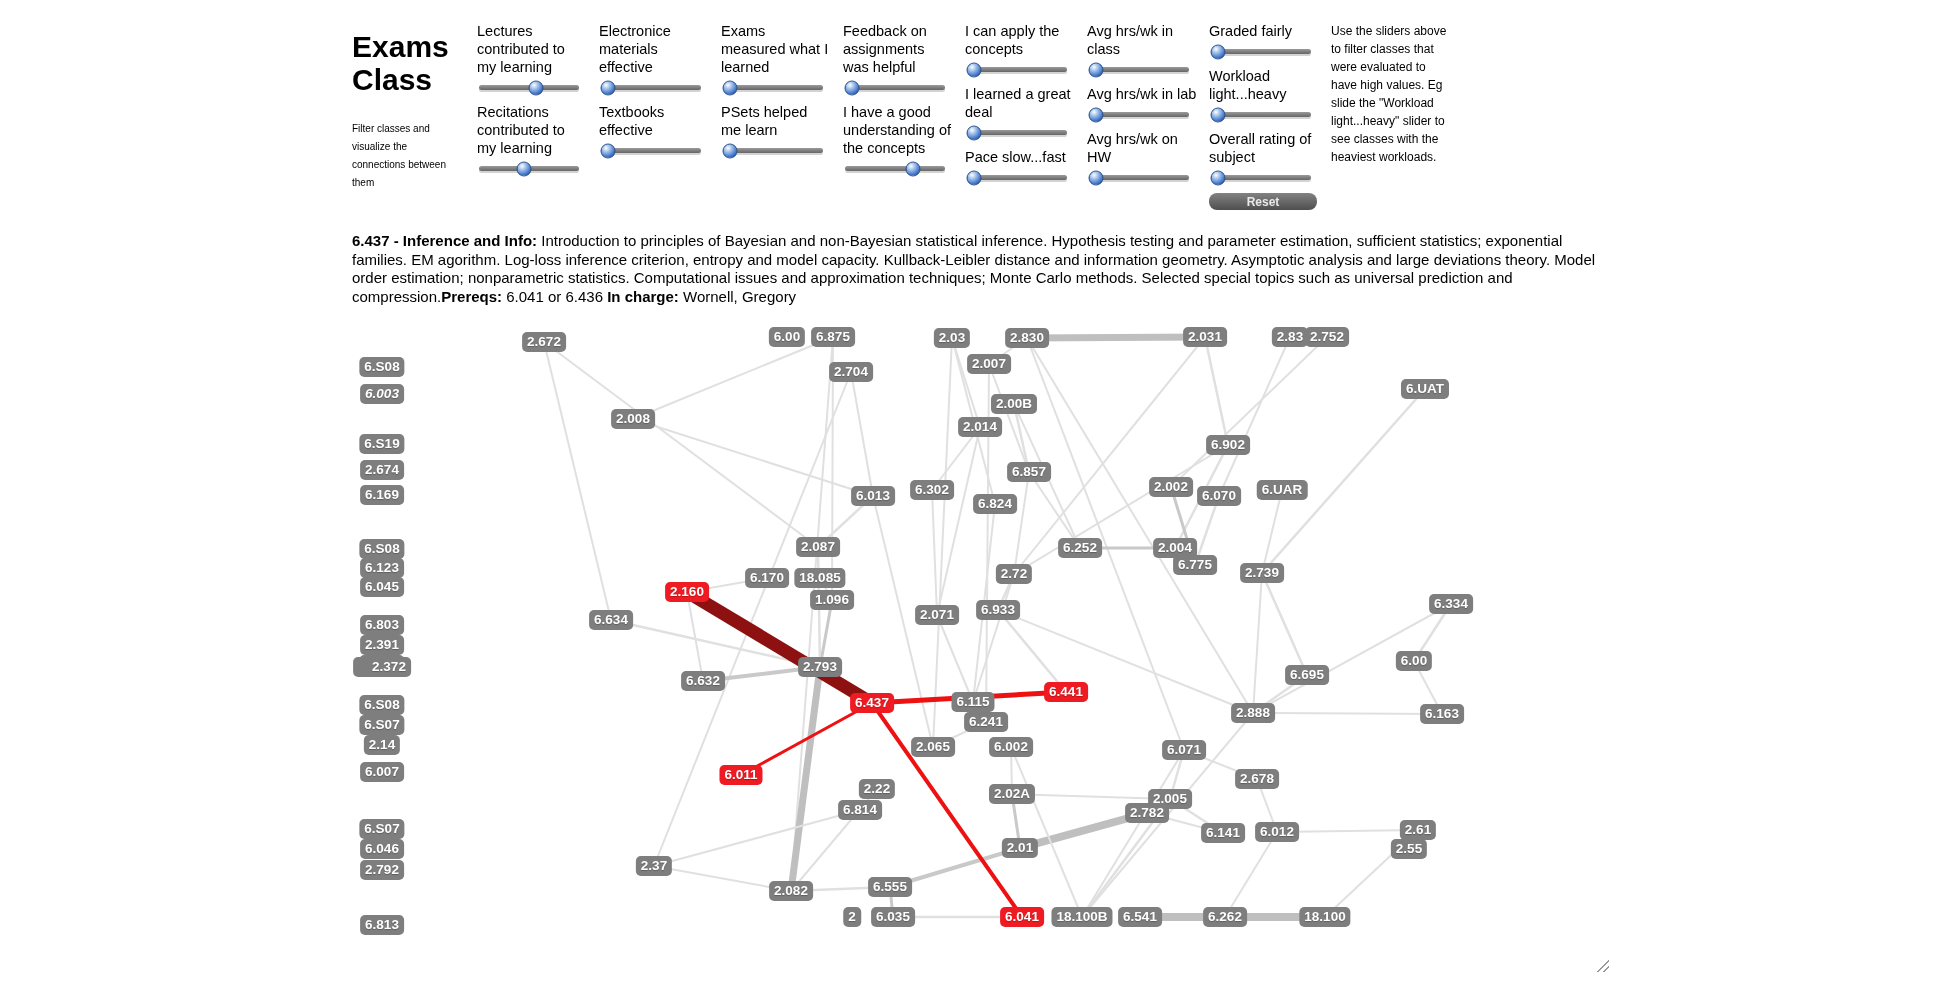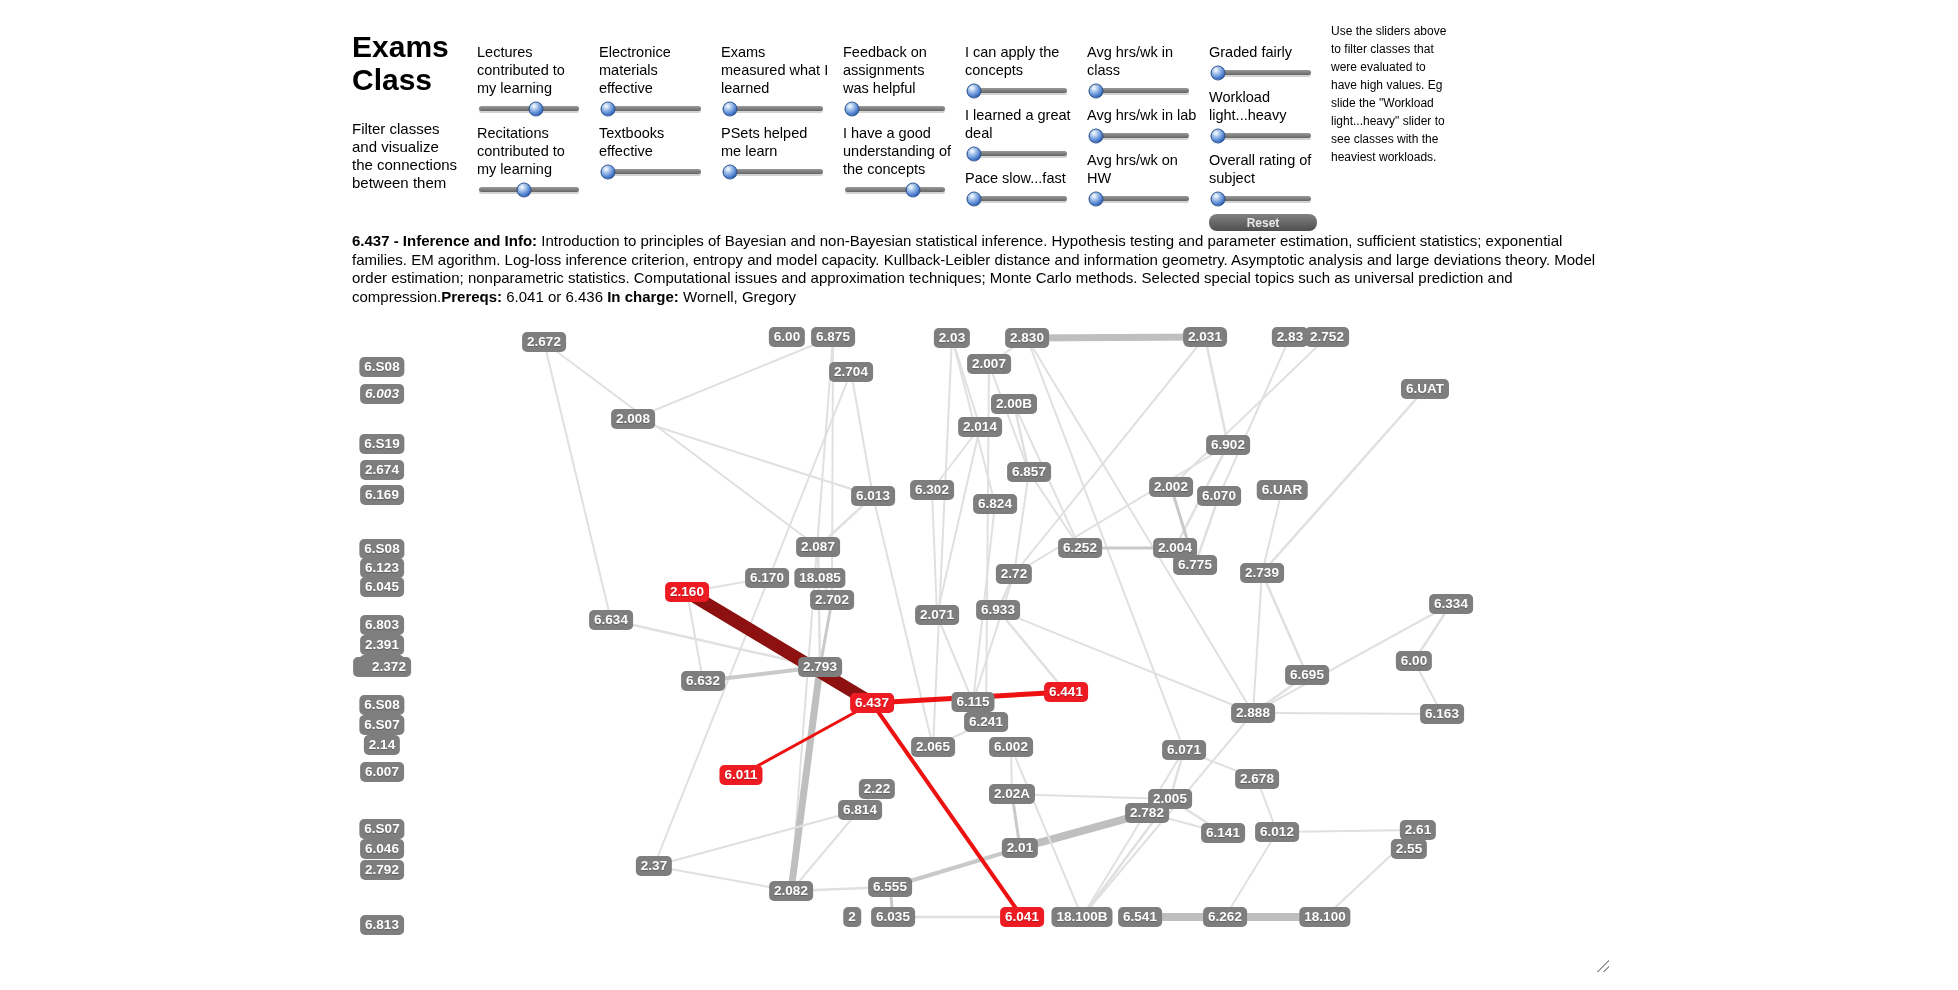--- a/index.html
+++ b/index.html
@@ -2,23 +2,23 @@
 <html><head>
 <meta charset="utf-8">
 <style>
   html,body{margin:0;padding:0;}
   body{
     width:1958px;height:990px;position:relative;background:#ffffff;
     font-family:"Liberation Sans", sans-serif;overflow:hidden;color:#000;
   }
   
   .title{position:absolute;left:352px;top:30px;font-size:30px;font-weight:bold;line-height:33px;letter-spacing:0px;}
-  .subtitle{position:absolute;left:352px;top:120px;width:106px;font-size:15px;line-height:18px;}
+  .subtitle{position:absolute;left:352px;top:120px;width:106px;font-size:10px;line-height:18px;}
   .slider-panel{position:absolute;left:477px;top:22px;display:flex;}
-  #slider-cols{display:flex;margin-top:21px;}
+  #slider-cols{display:flex;}
   .slider-column{width:110px;margin-right:12px;}
   .slider-label{font-size:14.5px;line-height:18px;margin-bottom:5px;}
   .slider-track{
     position:relative;height:5px;width:100px;border-radius:3px;
     background:linear-gradient(#9a9a9a,#666);box-shadow:0 2px 0 rgba(200,200,200,.8);
     margin:9px 0 13px 2px;cursor:pointer;
   }
   .slider-handle{
     position:absolute;top:50%;width:15px;height:15px;border-radius:50%;
     transform:translate(-50%,-50%);box-sizing:border-box;border:1px solid #27508f;
@@ -240,21 +240,21 @@
       <line x1="687" y1="592" x2="872" y2="703" stroke="#8e1111" stroke-width="13" stroke-linecap="round"></line>
       <line x1="872" y1="703" x2="1066" y2="692" stroke="#ee1111" stroke-width="5" stroke-linecap="round"></line>
       <line x1="872" y1="703" x2="741" y2="775" stroke="#ee1111" stroke-width="3" stroke-linecap="round"></line>
       <line x1="872" y1="703" x2="1022" y2="917" stroke="#ee1111" stroke-width="4" stroke-linecap="round"></line>
     </svg>
 <div class="node" style="left: 544px; top: 342px;">2.672</div>
     <div class="node" style="left: 787px; top: 337px;">6.00</div>
     <div class="node" style="left: 833px; top: 337px;">6.875</div>
     <div class="node" style="left: 952px; top: 338px;">2.03</div>
     <div class="node" style="left: 1027px; top: 338px;">2.830</div>
-    <div class="node" style="left: 1205px; top: 337px; border-radius: 6px;">2.031</div>
+    <div class="node" style="left: 1205px; top: 337px;">2.031</div>
     <div class="node" style="left: 1290px; top: 337px;">2.83</div>
     <div class="node" style="left: 1327px; top: 337px;">2.752</div>
     <div class="node" style="left: 851px; top: 372px;">2.704</div>
     <div class="node" style="left: 989px; top: 364px;">2.007</div>
     <div class="node" style="left: 382px; top: 367px;">6.S08</div>
     <div class="node" style="left: 382px; top: 394px; font-style: italic;">6.003</div>
     <div class="node" style="left: 633px; top: 419px;">2.008</div>
     <div class="node" style="left: 1014px; top: 404px;">2.00B</div>
     <div class="node" style="left: 980px; top: 427px;">2.014</div>
     <div class="node" style="left: 1228px; top: 445px;">6.902</div>
@@ -272,21 +272,21 @@
     <div class="node" style="left: 382px; top: 549px;">6.S08</div>
     <div class="node" style="left: 382px; top: 568px;">6.123</div>
     <div class="node" style="left: 382px; top: 587px;">6.045</div>
     <div class="node" style="left: 818px; top: 547px;">2.087</div>
     <div class="node" style="left: 1080px; top: 548px;">6.252</div>
     <div class="node" style="left: 1175px; top: 548px;">2.004</div>
     <div class="node" style="left: 1195px; top: 565px;">6.775</div>
     <div class="node" style="left: 1262px; top: 573px;">2.739</div>
     <div class="node" style="left: 767px; top: 578px;">6.170</div>
     <div class="node" style="left: 820px; top: 578px;">18.085</div>
-    <div class="node" style="left: 832px; top: 600px;">2.702</div>
+    <div class="node" style="left: 832px; top: 600px;">1.096</div>
     <div class="node" style="left: 1014px; top: 574px;">2.72</div>
     <div class="node" style="left: 1451px; top: 604px;">6.334</div>
     <div class="node" style="left: 611px; top: 620px;">6.634</div>
     <div class="node" style="left: 937px; top: 615px;">2.071</div>
     <div class="node" style="left: 998px; top: 610px;">6.933</div>
     <div class="node" style="left: 382px; top: 625px;">6.803</div>
     <div class="node" style="left: 382px; top: 645px;">2.391</div>
     <div class="node" style="left: 382px; top: 665px;">6.S07</div>
     <div class="node" style="left: 382px; top: 667px; padding-left: 19px;">2.372</div>
     <div class="node" style="left: 382px; top: 705px;">6.S08</div>

